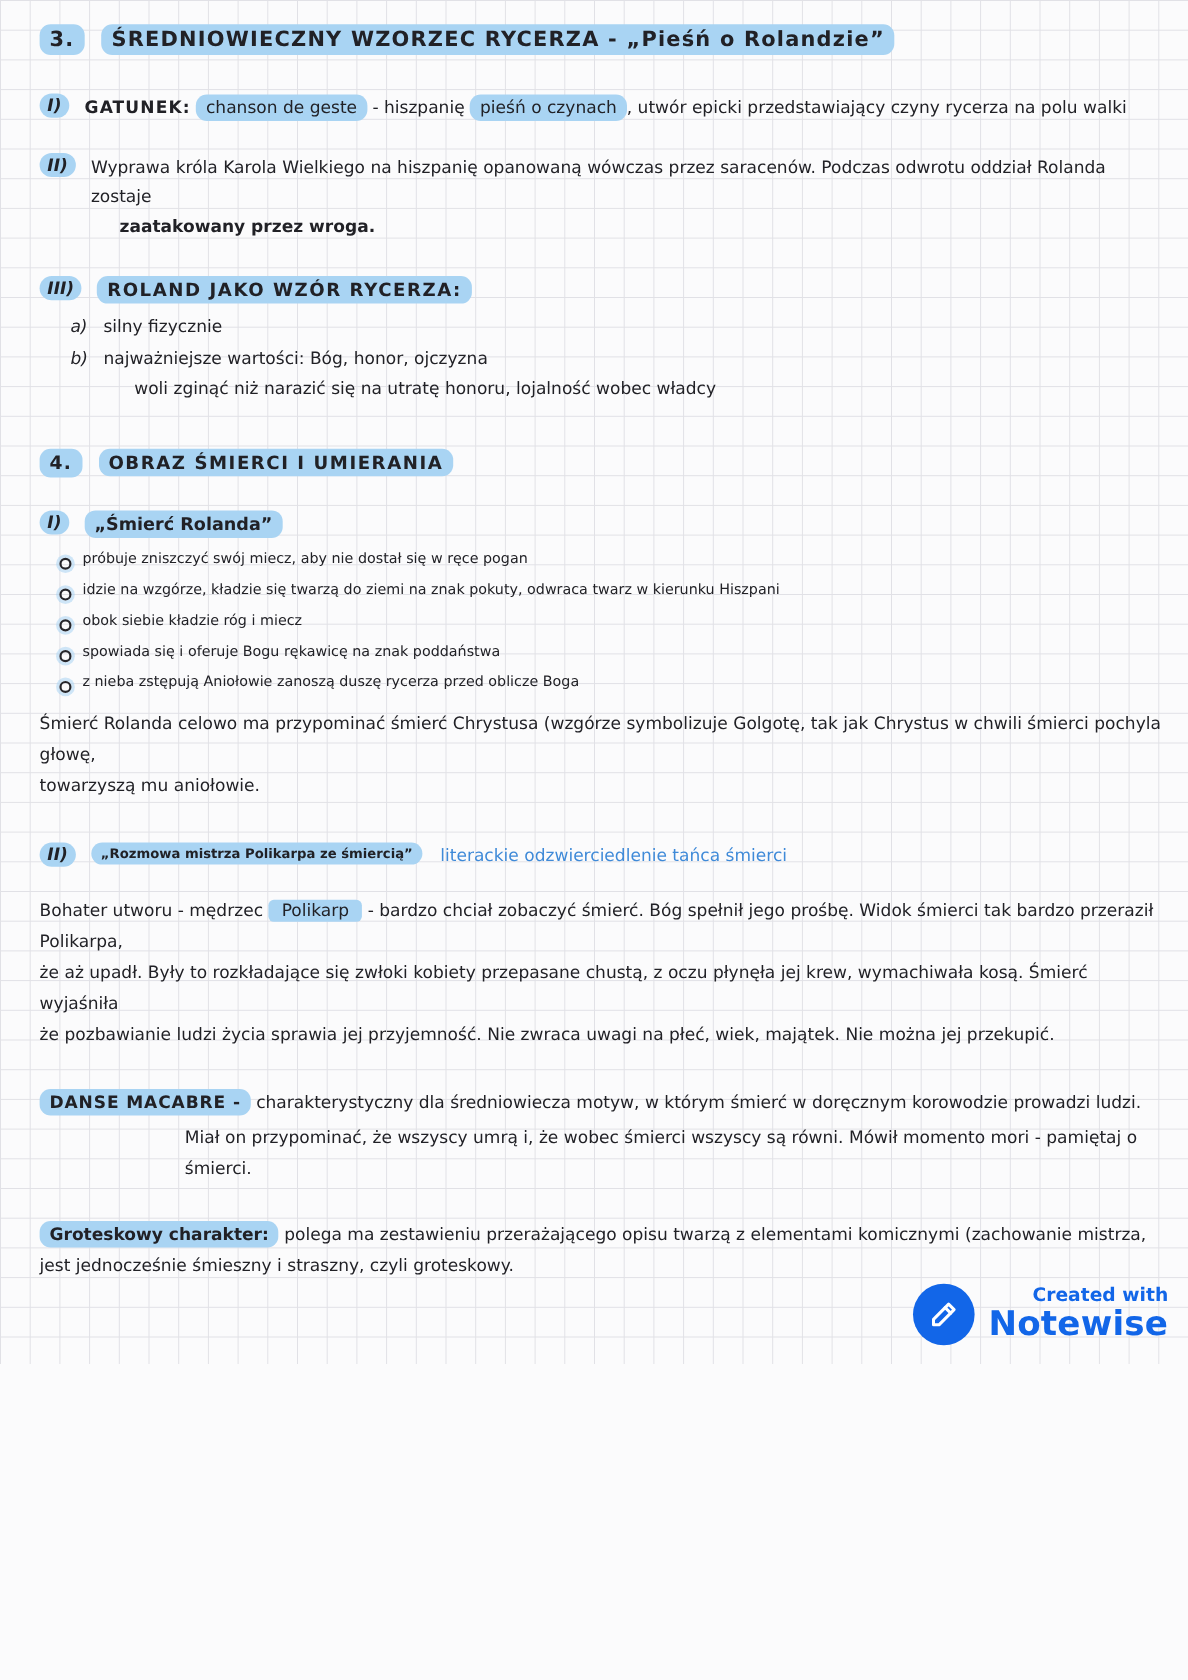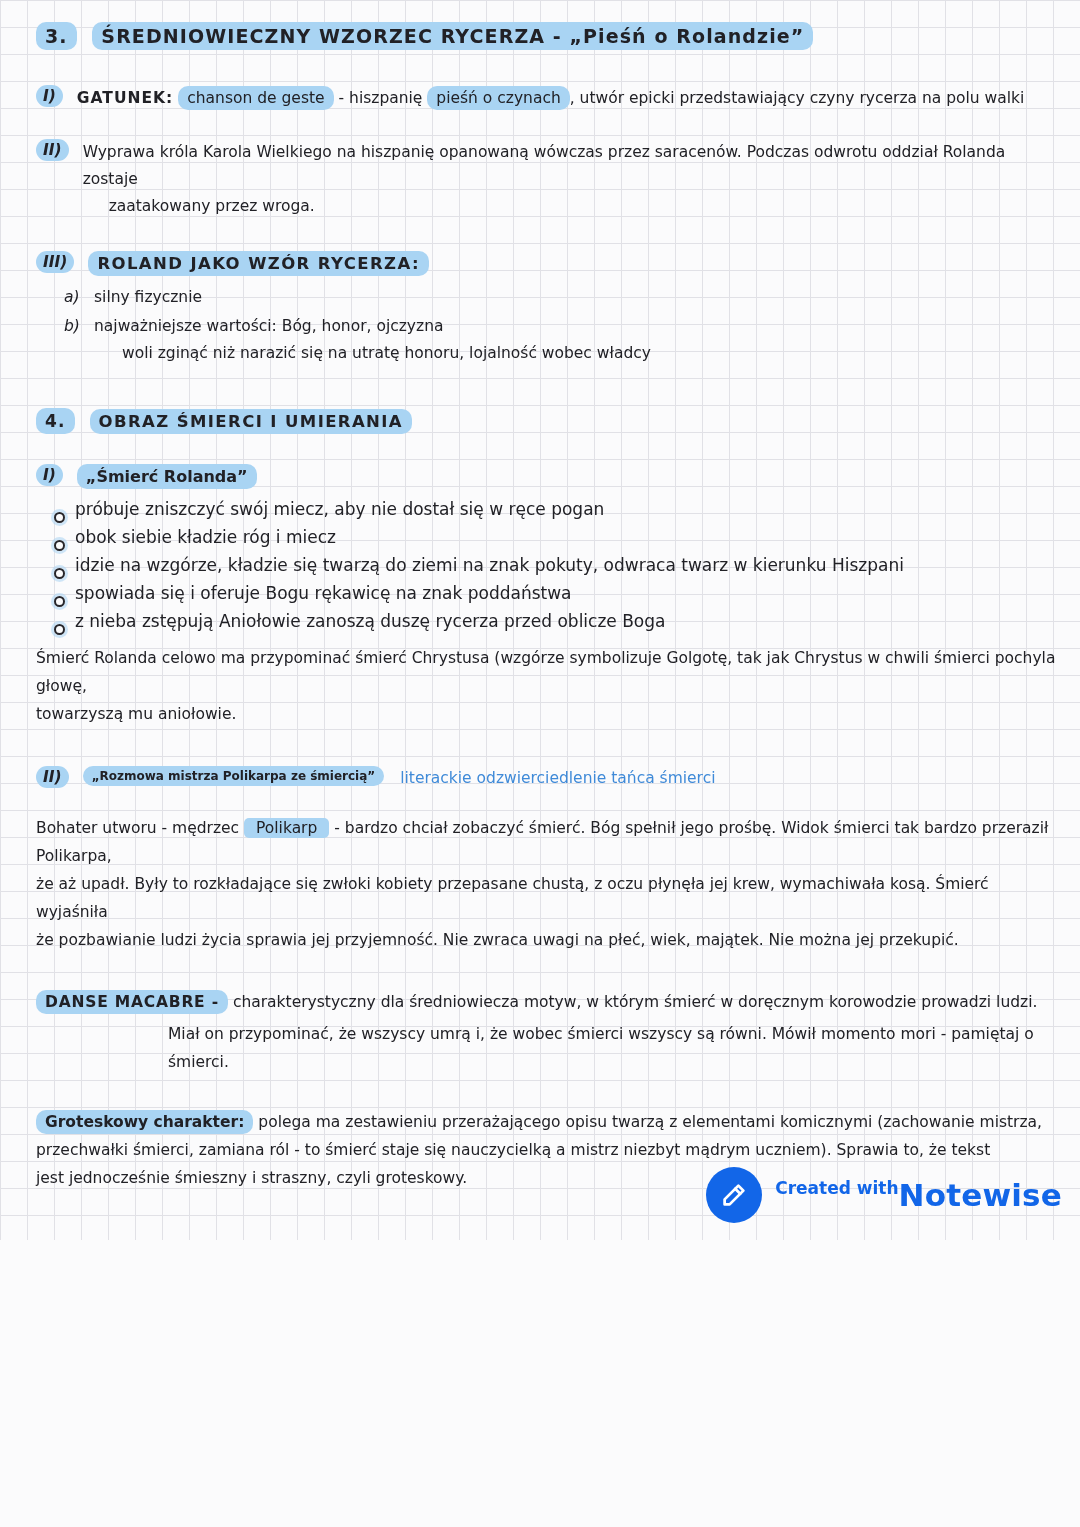--- a/index.html
+++ b/index.html
@@ -66,21 +66,21 @@
   }
   .body-text {
     font-size: 15.5px;
     line-height: 28px;
   }
   .sub-list { margin-top: 8px; margin-left: 28px; }
   .sub-item { display: flex; font-size: 15.5px; line-height: 27px; }
   .sub-item .sub-marker { width: 30px; flex: 0 0 auto; font-style: italic; }
   .sub-cont { margin-left: 58px; font-size: 15.5px; line-height: 27px; }
   .bullet-list { margin-top: 6px; margin-left: 18px; }
-  .bullet-row { display: flex; align-items: flex-end; line-height: 28px; font-size: 17px; }
+  .bullet-row { display: flex; align-items: center; line-height: 28px; font-size: 13px; }
   .bullet-dot {
     flex: 0 0 auto;
     width: 7px; height: 7px;
     border: 2.5px solid #26262b;
     border-radius: 50%;
     margin: 7px 10px 0 0;
     box-shadow: 0 0 0 3px rgba(169,212,243,.55);
   }
   .blue-ink {
     color: #3f8ad8;
@@ -104,21 +104,21 @@
   .logo-circle {
     width: 56px; height: 56px;
     border-radius: 50%;
     background: #1266e8;
     display: flex;
     align-items: center;
     justify-content: center;
     margin-right: 13px;
   }
   .logo-circle svg { width: 30px; height: 30px; }
-  .footer-text { display: flex; flex-direction: row; text-align: right; }
+  .footer-text { display: flex; flex-direction: column; text-align: right; }
   .created-with {
     color: #1266e8;
     font-weight: 700;
     font-size: 17px;
     line-height: 19px;
   }
   .brand {
     color: #1266e8;
     font-weight: 700;
     font-size: 31px;
@@ -143,21 +143,21 @@
       <span class="hl">chanson de geste</span>
       <span>- hiszpanię</span>
       <span class="hl">pieśń o czynach</span><span>, utwór epicki przedstawiający czyny rycerza na polu walki</span>
     </div>
   </div>
 
   <div class="row section-gap-2">
     <span class="marker blob">II)</span>
     <div class="content">
       <div>Wyprawa króla Karola Wielkiego na hiszpanię opanowaną wówczas przez saracenów. Podczas odwrotu oddział Rolanda zostaje</div>
-      <div style="margin-left:26px;">zaatakowany przez wroga.</div>
+      <div style="margin-left:26px;font-weight:bold;">zaatakowany przez wroga.</div>
     </div>
   </div>
 
   <div class="section-gap-3">
     <div class="row">
       <span class="marker blob">III)</span>
       <span class="hl heading">ROLAND JAKO WZÓR RYCERZA:</span>
     </div>
     <div class="sub-list">
       <div class="sub-item">
@@ -182,25 +182,25 @@
       <span class="marker blob">I)</span>
       <span class="hl" style="font-weight:600;font-size:16px;">„Śmierć Rolanda”</span>
     </div>
     <div class="bullet-list">
       <div class="bullet-row">
         <span class="bullet-dot"></span>
         <span>próbuje zniszczyć swój miecz, aby nie dostał się w ręce pogan</span>
       </div>
       <div class="bullet-row">
         <span class="bullet-dot"></span>
+        <span>idzie na wzgórze, kładzie się twarzą do ziemi na znak pokuty, odwraca twarz w kierunku Hiszpani</span>
+      </div>
+      <div class="bullet-row">
+        <span class="bullet-dot"></span>
         <span>obok siebie kładzie róg i miecz</span>
-      </div>
-      <div class="bullet-row">
-        <span class="bullet-dot"></span>
-        <span>idzie na wzgórze, kładzie się twarzą do ziemi na znak pokuty, odwraca twarz w kierunku Hiszpani</span>
       </div>
       <div class="bullet-row">
         <span class="bullet-dot"></span>
         <span>spowiada się i oferuje Bogu rękawicę na znak poddaństwa</span>
       </div>
       <div class="bullet-row">
         <span class="bullet-dot"></span>
         <span>z nieba zstępują Aniołowie zanoszą duszę rycerza przed oblicze Boga</span>
       </div>
     </div>
@@ -229,21 +229,20 @@
       <span>charakterystyczny dla średniowiecza motyw, w którym śmierć w doręcznym korowodzie prowadzi ludzi.</span>
     </div>
     <div class="indent-2" style="margin-top:4px;">Miał on przypominać, że wszyscy umrą i, że wobec śmierci wszyscy są równi. Mówił momento mori - pamiętaj o śmierci.</div>
   </div>
 
   <div class="body-text" style="margin-top:32px;">
     <div>
       <span class="hl" style="font-weight:600;">Groteskowy charakter:</span>
       <span>polega ma zestawieniu przerażającego opisu twarzą z elementami komicznymi (zachowanie mistrza,</span>
     </div>
-    <div>przechwałki śmierci, zamiana ról - to śmierć staje się nauczycielką a mistrz niezbyt mądrym uczniem). Sprawia to, że tekst</div>
     <div>jest jednocześnie śmieszny i straszny, czyli groteskowy.</div>
   </div>
 
   <div class="footer">
     <span class="logo-circle">
       <svg viewBox="0 0 24 24" fill="none" stroke="#ffffff" stroke-width="2.2" stroke-linecap="round" stroke-linejoin="round">
         <path d="M15.5 4.5l4 4L8.5 19.5H4.5v-4L15.5 4.5z"></path>
         <path d="M13 7l4 4"></path>
       </svg>
     </span>

